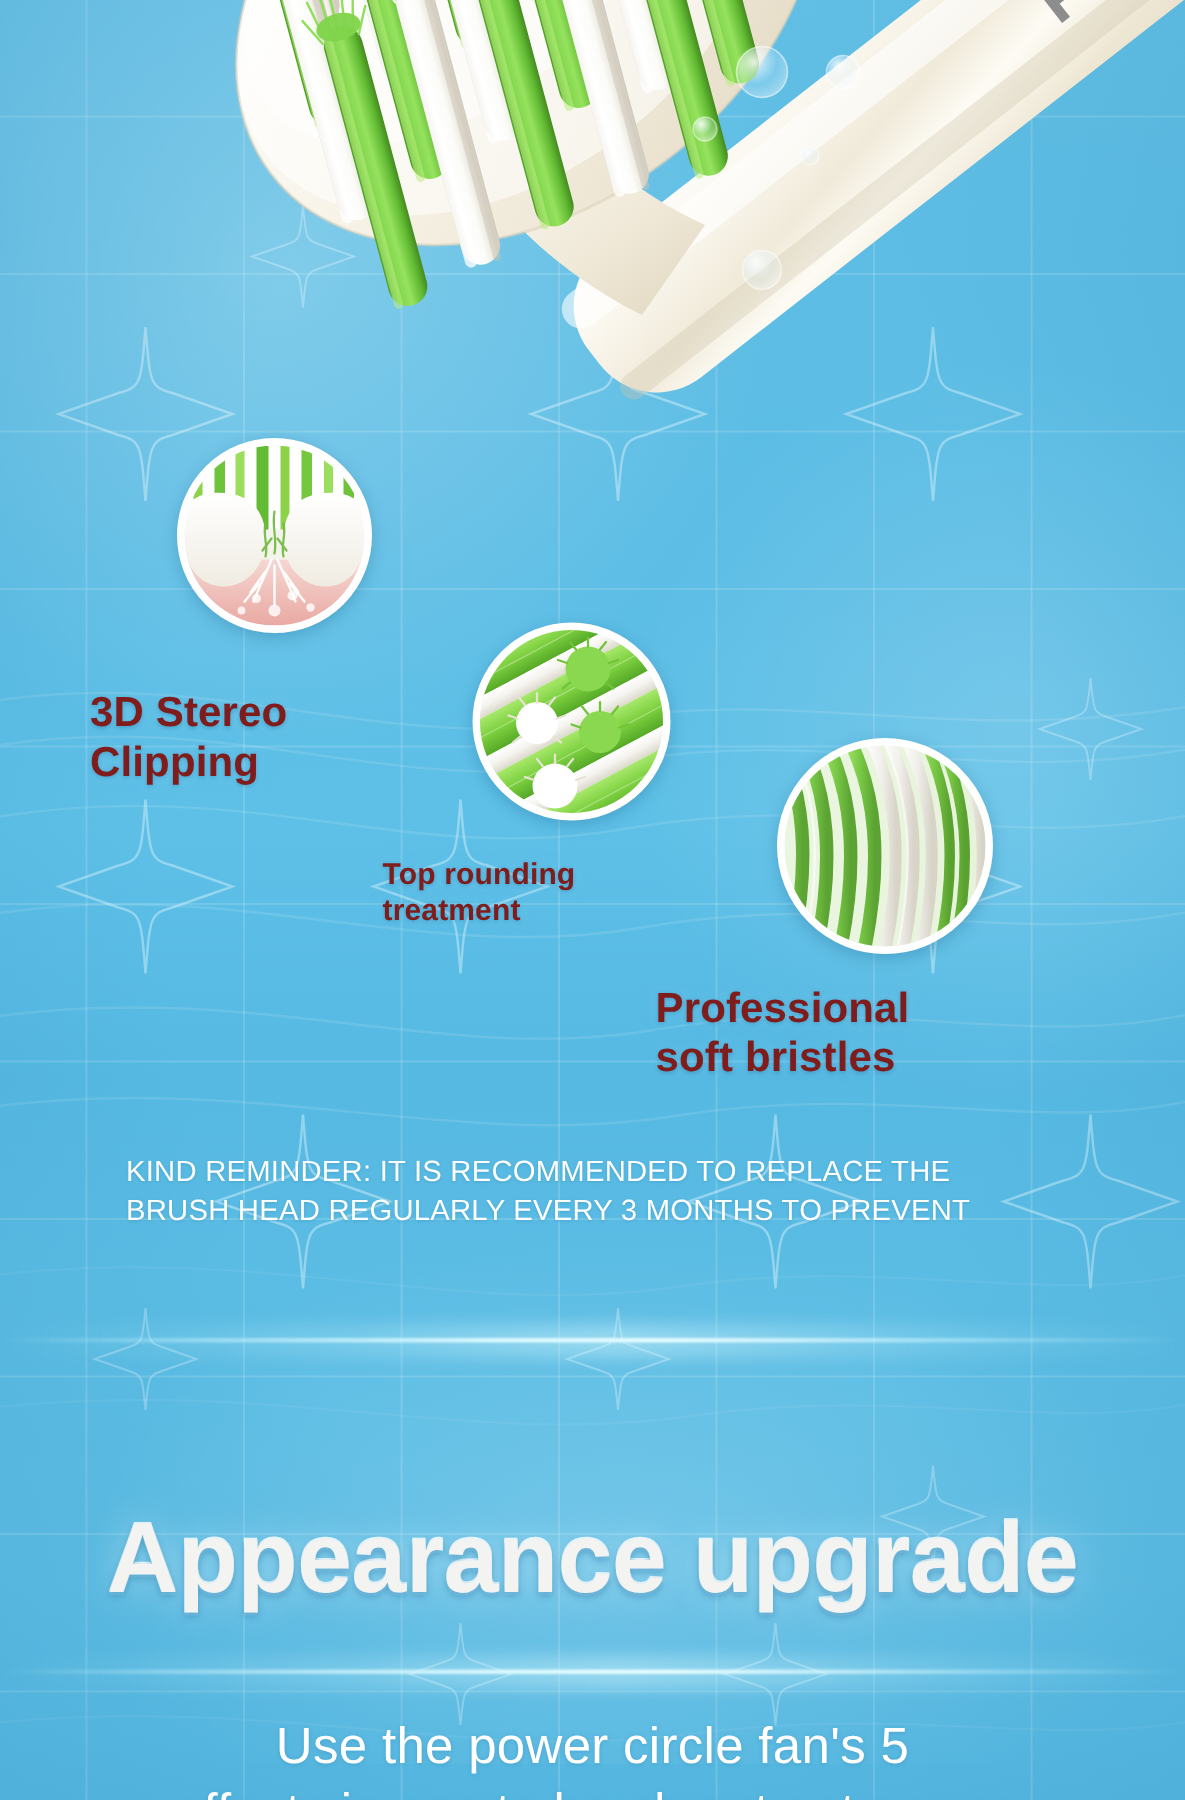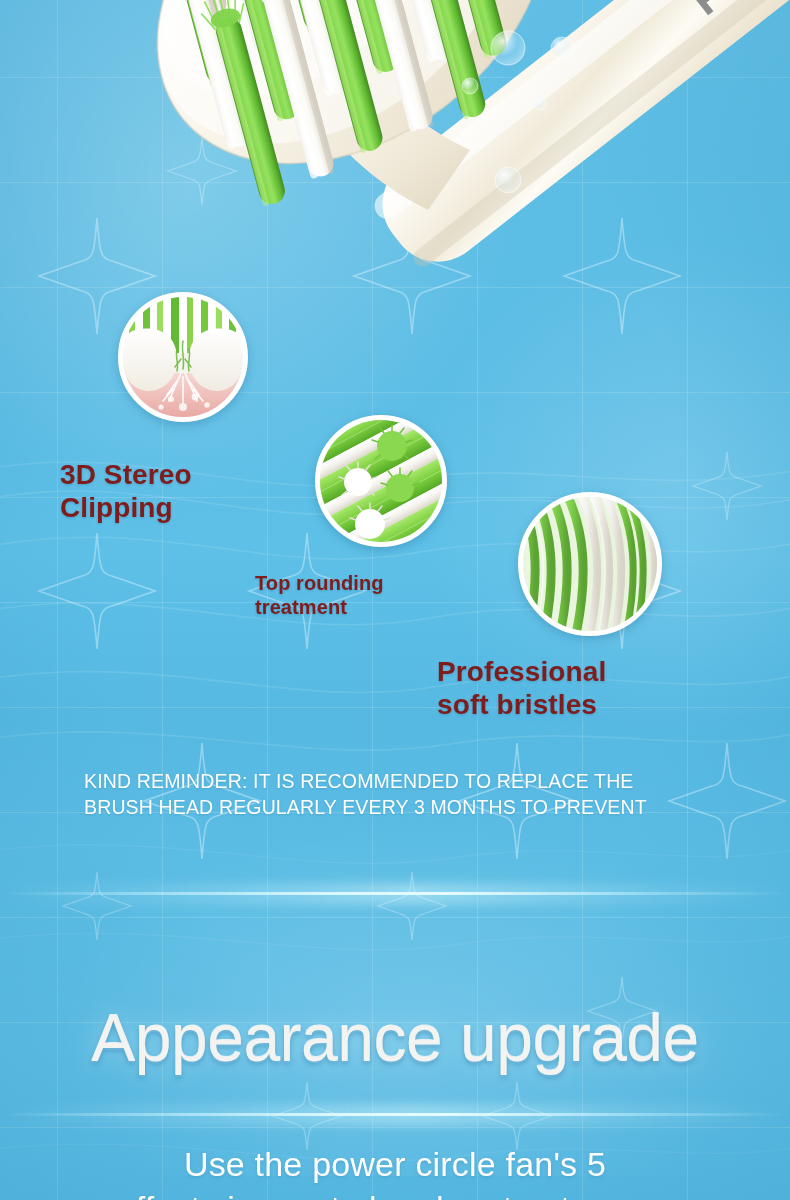--- a/index.html
+++ b/index.html
@@ -117,21 +117,21 @@
     letter-spacing:.15px;
     text-shadow:0 1px 2px rgba(45,125,170,.35);
     white-space:pre-line;
   }
 
   .headline{
     position:absolute;
     width:100%;
     text-align:center;
     font-size:66px;
-    font-weight:normal;
+    font-weight:bold;
     letter-spacing:-.5px;
     color:#f3f4f2;
     text-shadow:
        0 2px 0 rgba(120,185,220,.55),
        0 3px 5px rgba(50,130,175,.55),
        0 0 26px rgba(230,248,255,.45),
        0 -1px 0 rgba(255,255,255,.9);
   }
 
   .subline{

